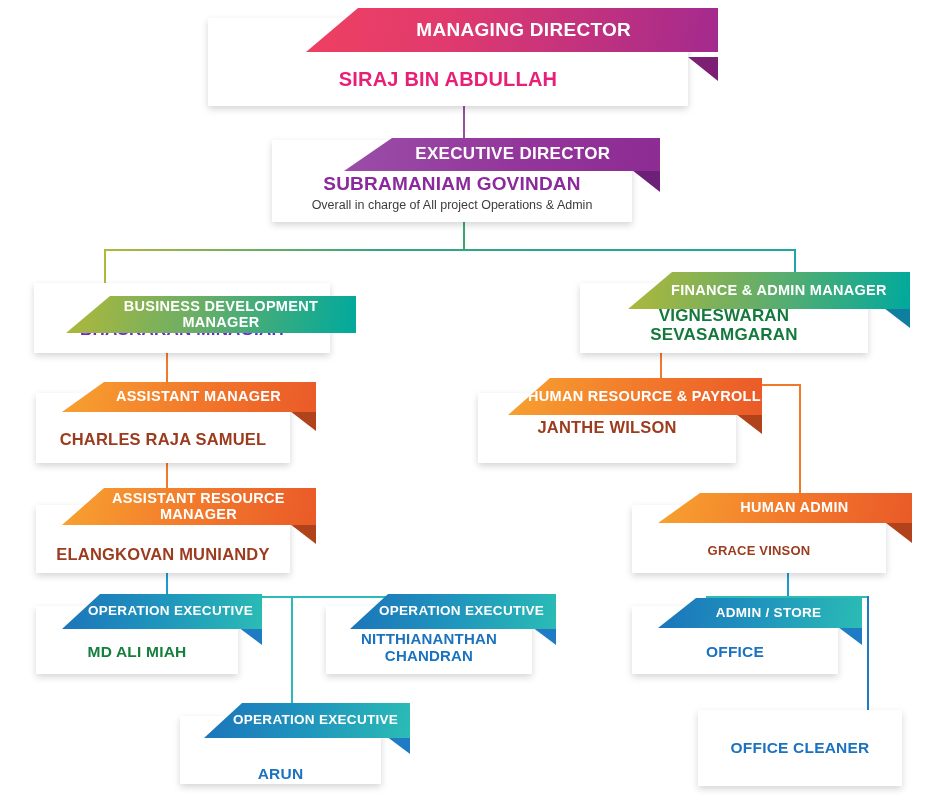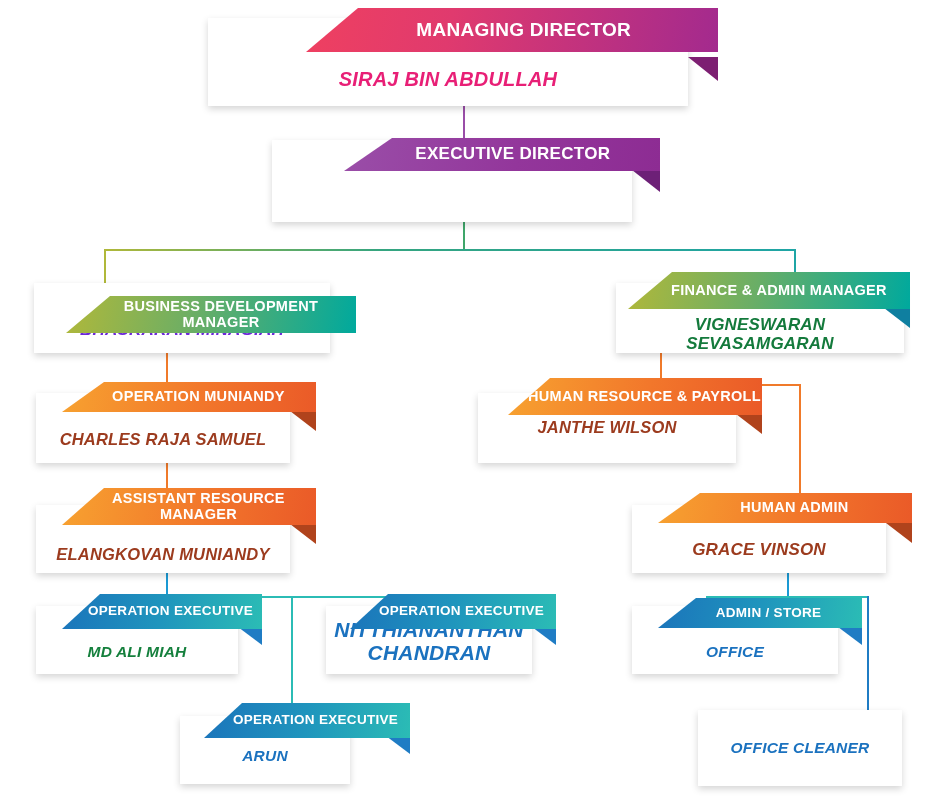--- a/index.html
+++ b/index.html
@@ -15,21 +15,21 @@
   
   .node{position:absolute;}
   .card{
     position:absolute;background:#ffffff;
     box-shadow:0 3px 7px rgba(0,0,0,.17);
     display:flex;flex-direction:column;align-items:center;justify-content:flex-end;
     box-sizing:border-box;
   }
   .name{
     font-weight:bold;letter-spacing:.2px;text-align:center;line-height:1.12;
-    width:100%;box-sizing:border-box;padding:0 6px;font-style:italic;
+    width:100%;box-sizing:border-box;padding:0 6px;
   }
   .subtitle{
     font-weight:normal;color:#3d3d3d;text-align:center;line-height:1.15;
     width:100%;box-sizing:border-box;padding:0 4px;
   }
   
   .banner{
     position:absolute;display:flex;align-items:center;justify-content:center;
     color:#fff;font-weight:bold;text-align:center;line-height:1.08;
     letter-spacing:.3px;box-sizing:border-box;
@@ -82,58 +82,60 @@
     </div>
     <div class="fold" style="left:688px;top:57px;width:30px;height:24px;background:#7d1f72;"></div>
     <div class="banner" style="--slant:52px;left:306px;top:8px;width:412px;height:44px;font-size:19px;
                 background:linear-gradient(100deg,#ef4060 0%,#e03a6e 35%,#a32a8e 100%);">
       <span>MANAGING DIRECTOR</span>
     </div>
   </div>
 
   <div class="node">
     <div class="card" style="left:272px;top:140px;width:360px;height:82px;padding-bottom:10px;">
+      <div class="name" style="color:#8a2a9c;font-size:19px;">SUBRAMANIAM GOVINDAN</div>
+      <div class="subtitle" style="font-size:12.5px;margin-top:3px;">Overall in charge of All project Operations &amp; Admin</div>
     </div>
     <div class="fold" style="left:632px;top:170px;width:28px;height:22px;background:#6d2077;"></div>
     <div class="banner" style="--slant:48px;left:344px;top:138px;width:316px;height:33px;font-size:17px;
                 background:linear-gradient(100deg,#9a4ea8 0%,#93369b 55%,#8d2c93 100%);">
       <span>EXECUTIVE DIRECTOR</span>
     </div>
   </div>
 
   <div class="node">
     <div class="card" style="left:34px;top:283px;width:296px;height:70px;padding-bottom:14px;">
       <div class="name" style="color:#6d28d9;font-size:17px;margin-top:21px;">BHASKARAN M.NAGIAH</div>
     </div>
     <div class="fold" style="left:330px;top:308px;width:26px;height:20px;background:#0f7fa0;"></div>
     <div class="banner" style="--slant:44px;left:66px;top:272px;width:290px;height:37px;font-size:14.5px;
                 background:linear-gradient(100deg,#b0b83a 0%,#6aae66 45%,#00a99d 100%);margin-top:24px;">
       <span>BUSINESS DEVELOPMENT MANAGER</span>
     </div>
   </div>
 
   <div class="node">
-    <div class="card" style="left:616px;top:283px;width:288px;height:70px;">
+    <div class="card" style="left:580px;top:283px;width:288px;height:70px;padding-bottom:9px;">
       <div class="name" style="color:#147a3c;font-size:17px;">VIGNESWARAN SEVASAMGARAN</div>
     </div>
     <div class="fold" style="left:884px;top:308px;width:26px;height:20px;background:#0f7fa0;"></div>
     <div class="banner" style="--slant:44px;left:628px;top:272px;width:282px;height:37px;font-size:14.5px;
                 background:linear-gradient(100deg,#b0b83a 0%,#6aae66 45%,#00a99d 100%);">
       <span>FINANCE &amp; ADMIN MANAGER</span>
     </div>
   </div>
 
   <div class="node">
     <div class="card" style="left:36px;top:393px;width:254px;height:70px;padding-bottom:15px;">
       <div class="name" style="color:#9c3b1e;font-size:16.5px;">CHARLES RAJA SAMUEL</div>
     </div>
     <div class="fold" style="left:290px;top:411px;width:26px;height:20px;background:#b0431c;"></div>
     <div class="banner" style="--slant:42px;left:62px;top:382px;width:254px;height:30px;font-size:14.5px;
                 background:linear-gradient(100deg,#f7a230 0%,#f2772b 55%,#ea5a28 100%);">
-      <span>OPERATION MUNIANDY</span>
+      <span>ASSISTANT MANAGER</span>
     </div>
   </div>
 
   <div class="node">
     <div class="card" style="left:478px;top:393px;width:258px;height:70px;padding-bottom:27px;">
       <div class="name" style="color:#9c3b1e;font-size:16.5px;">JANTHE WILSON</div>
     </div>
     <div class="fold" style="left:736px;top:414px;width:26px;height:20px;background:#b0431c;"></div>
     <div class="banner" style="--slant:42px;left:508px;top:378px;width:254px;height:37px;font-size:14.5px;
                 background:linear-gradient(100deg,#f7a230 0%,#f2772b 55%,#ea5a28 100%);">
@@ -147,21 +149,21 @@
     </div>
     <div class="fold" style="left:290px;top:524px;width:26px;height:20px;background:#b0431c;"></div>
     <div class="banner" style="--slant:42px;left:62px;top:488px;width:254px;height:37px;font-size:14.5px;
                 background:linear-gradient(100deg,#f7a230 0%,#f2772b 55%,#ea5a28 100%);">
       <span>ASSISTANT RESOURCE MANAGER</span>
     </div>
   </div>
 
   <div class="node">
     <div class="card" style="left:632px;top:505px;width:254px;height:68px;padding-bottom:14px;">
-      <div class="name" style="color:#9c3b1e;font-size:17px;">GRACE VINSON</div>
+      <div class="name" style="color:#9c3b1e;font-size:13px;">GRACE VINSON</div>
     </div>
     <div class="fold" style="left:886px;top:523px;width:26px;height:20px;background:#b0431c;"></div>
     <div class="banner" style="--slant:42px;left:658px;top:493px;width:254px;height:30px;font-size:14.5px;
                 background:linear-gradient(100deg,#f7a230 0%,#f2772b 55%,#ea5a28 100%);">
       <span>HUMAN ADMIN</span>
     </div>
   </div>
 
   <div class="node">
     <div class="card" style="left:36px;top:606px;width:202px;height:68px;padding-bottom:14px;">
@@ -169,42 +171,42 @@
     </div>
     <div class="fold" style="left:238px;top:627px;width:24px;height:18px;background:#1f7cc4;"></div>
     <div class="banner" style="--slant:38px;left:62px;top:594px;width:200px;height:35px;font-size:13.5px;
                 background:linear-gradient(100deg,#1b74bb 0%,#1f95bd 50%,#2bbcb5 100%);">
       <span>OPERATION EXECUTIVE</span>
     </div>
   </div>
 
   <div class="node">
     <div class="card" style="left:326px;top:606px;width:206px;height:68px;padding-bottom:9px;">
-      <div class="name" style="color:#1b72bf;font-size:21px;">NITTHIANANTHAN CHANDRAN</div>
+      <div class="name" style="color:#1b72bf;font-size:15px;">NITTHIANANTHAN CHANDRAN</div>
     </div>
     <div class="fold" style="left:532px;top:627px;width:24px;height:18px;background:#1f7cc4;"></div>
     <div class="banner" style="--slant:38px;left:350px;top:594px;width:206px;height:35px;font-size:13.5px;
                 background:linear-gradient(100deg,#1b74bb 0%,#1f95bd 50%,#2bbcb5 100%);">
       <span>OPERATION EXECUTIVE</span>
     </div>
   </div>
 
   <div class="node">
     <div class="card" style="left:632px;top:606px;width:206px;height:68px;padding-bottom:14px;">
       <div class="name" style="color:#1b72bf;font-size:15.5px;">OFFICE</div>
     </div>
     <div class="fold" style="left:838px;top:627px;width:24px;height:18px;background:#1f7cc4;"></div>
     <div class="banner" style="--slant:38px;left:658px;top:598px;width:204px;height:30px;font-size:13.5px;
                 background:linear-gradient(100deg,#1b74bb 0%,#1f95bd 50%,#2bbcb5 100%);">
       <span>ADMIN / STORE</span>
     </div>
   </div>
 
   <div class="node">
-    <div class="card" style="left:180px;top:716px;width:170px;height:68px;padding-bottom:20px;">
+    <div class="card" style="left:180px;top:716px;width:201px;height:68px;padding-bottom:2px;">
       <div class="name" style="color:#1b72bf;font-size:15.5px;">ARUN</div>
     </div>
     <div class="fold" style="left:386px;top:736px;width:24px;height:18px;background:#1f7cc4;"></div>
     <div class="banner" style="--slant:38px;left:204px;top:703px;width:206px;height:35px;font-size:13.5px;
                 background:linear-gradient(100deg,#1b74bb 0%,#1f95bd 50%,#2bbcb5 100%);">
       <span>OPERATION EXECUTIVE</span>
     </div>
   </div>
 
   <div class="node">

